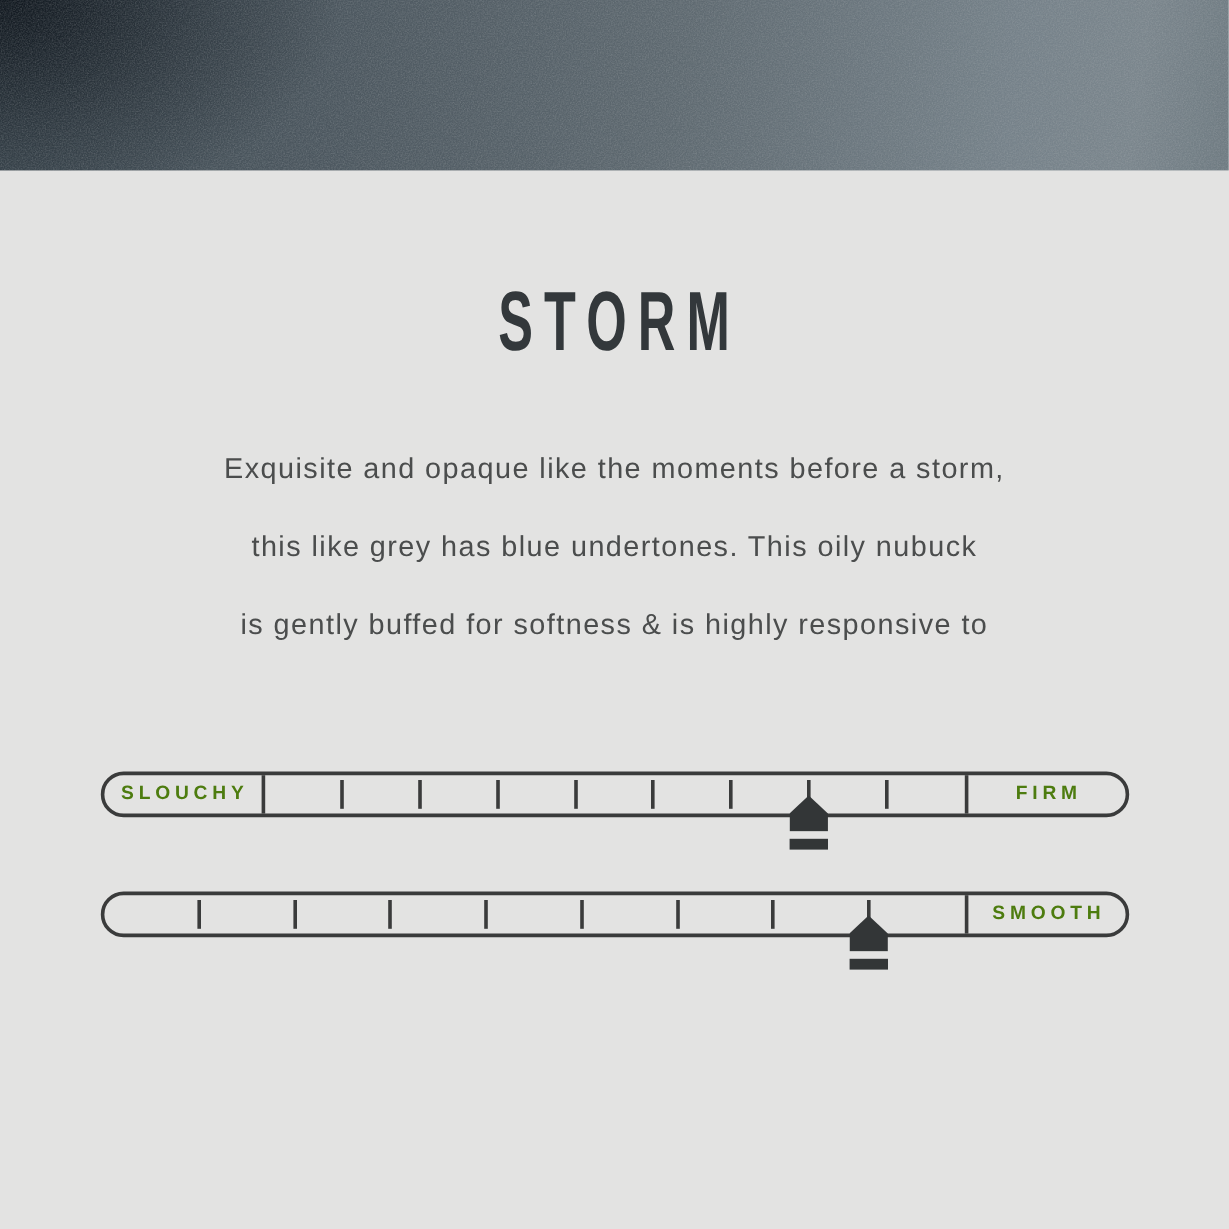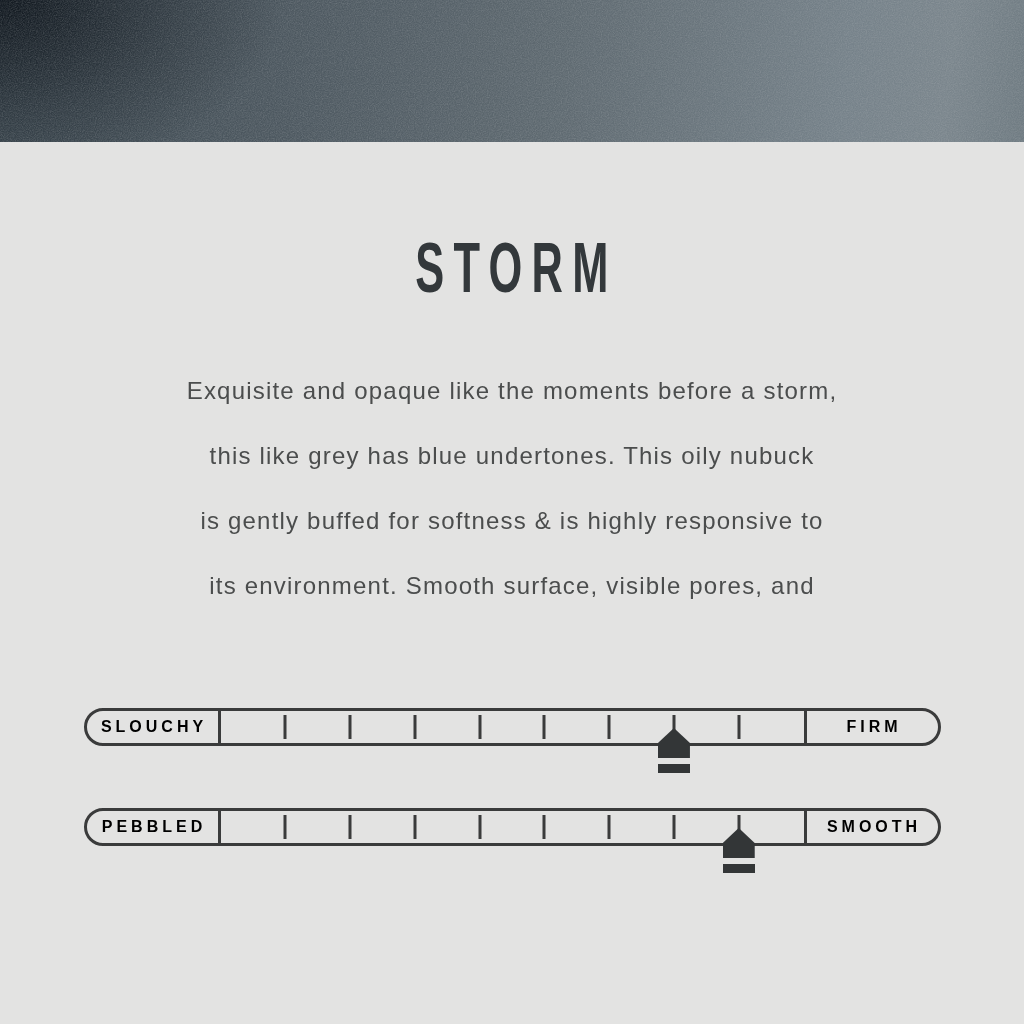--- a/index.html
+++ b/index.html
@@ -61,21 +61,21 @@
   .cap {
     width:134px;
     display:flex; align-items:center; justify-content:center;
     flex:none;
   }
   .cap-left  { border-right:3px solid #3a3b3b; }
   .cap-right { border-left:3px solid #3a3b3b;text-align:right; }
   .cap-label {
     font-size:16px; font-weight:700;
     letter-spacing:4px; text-indent:4px;
-    color:#000000;
+    color:#4d7c0f;
     white-space:nowrap;
   }
   .mid { flex:1; position:relative; }
   .tick {
     position:absolute; top:50%;
     width:3px; height:24px;
     background:#3a3b3b;
     transform:translate(-50%,-50%);
   }
   .marker {
@@ -114,21 +114,20 @@
   </div>
 
   <div class="title-row">
     <h1 class="title">STORM</h1>
   </div>
 
   <div class="desc">
     <div class="desc-line">Exquisite and opaque like the moments before a storm,</div>
     <div class="desc-line">this like grey has blue undertones. This oily nubuck</div>
     <div class="desc-line">is gently buffed for softness &amp; is highly responsive to</div>
-    <div class="desc-line">its environment. Smooth surface, visible pores, and</div>
   </div>
 
   <div class="scale scale-1">
     <div class="pill">
       <div class="cap cap-left">
         <span class="cap-label">SLOUCHY</span>
       </div>
       <div class="mid">
         <div class="marker" style="left: 77.7778%;">
           <div class="marker-pentagon"></div>
@@ -144,23 +143,20 @@
           <span class="tick" style="left: 88.8889%;"></span>
         </div>
       <div class="cap cap-right">
         <span class="cap-label">FIRM</span>
       </div>
     </div>
   </div>
 
   <div class="scale scale-2">
     <div class="pill">
-      <div class="cap cap-left">
-        <span class="cap-label">PEBBLED</span>
-      </div>
       <div class="mid">
         <div class="marker" style="left: 88.8889%;">
           <div class="marker-pentagon"></div>
           <div class="marker-bar"></div>
         </div>
       <span class="tick" style="left: 11.1111%;"></span>
           <span class="tick" style="left: 22.2222%;"></span>
           <span class="tick" style="left: 33.3333%;"></span>
           <span class="tick" style="left: 44.4444%;"></span>
           <span class="tick" style="left: 55.5556%;"></span>

